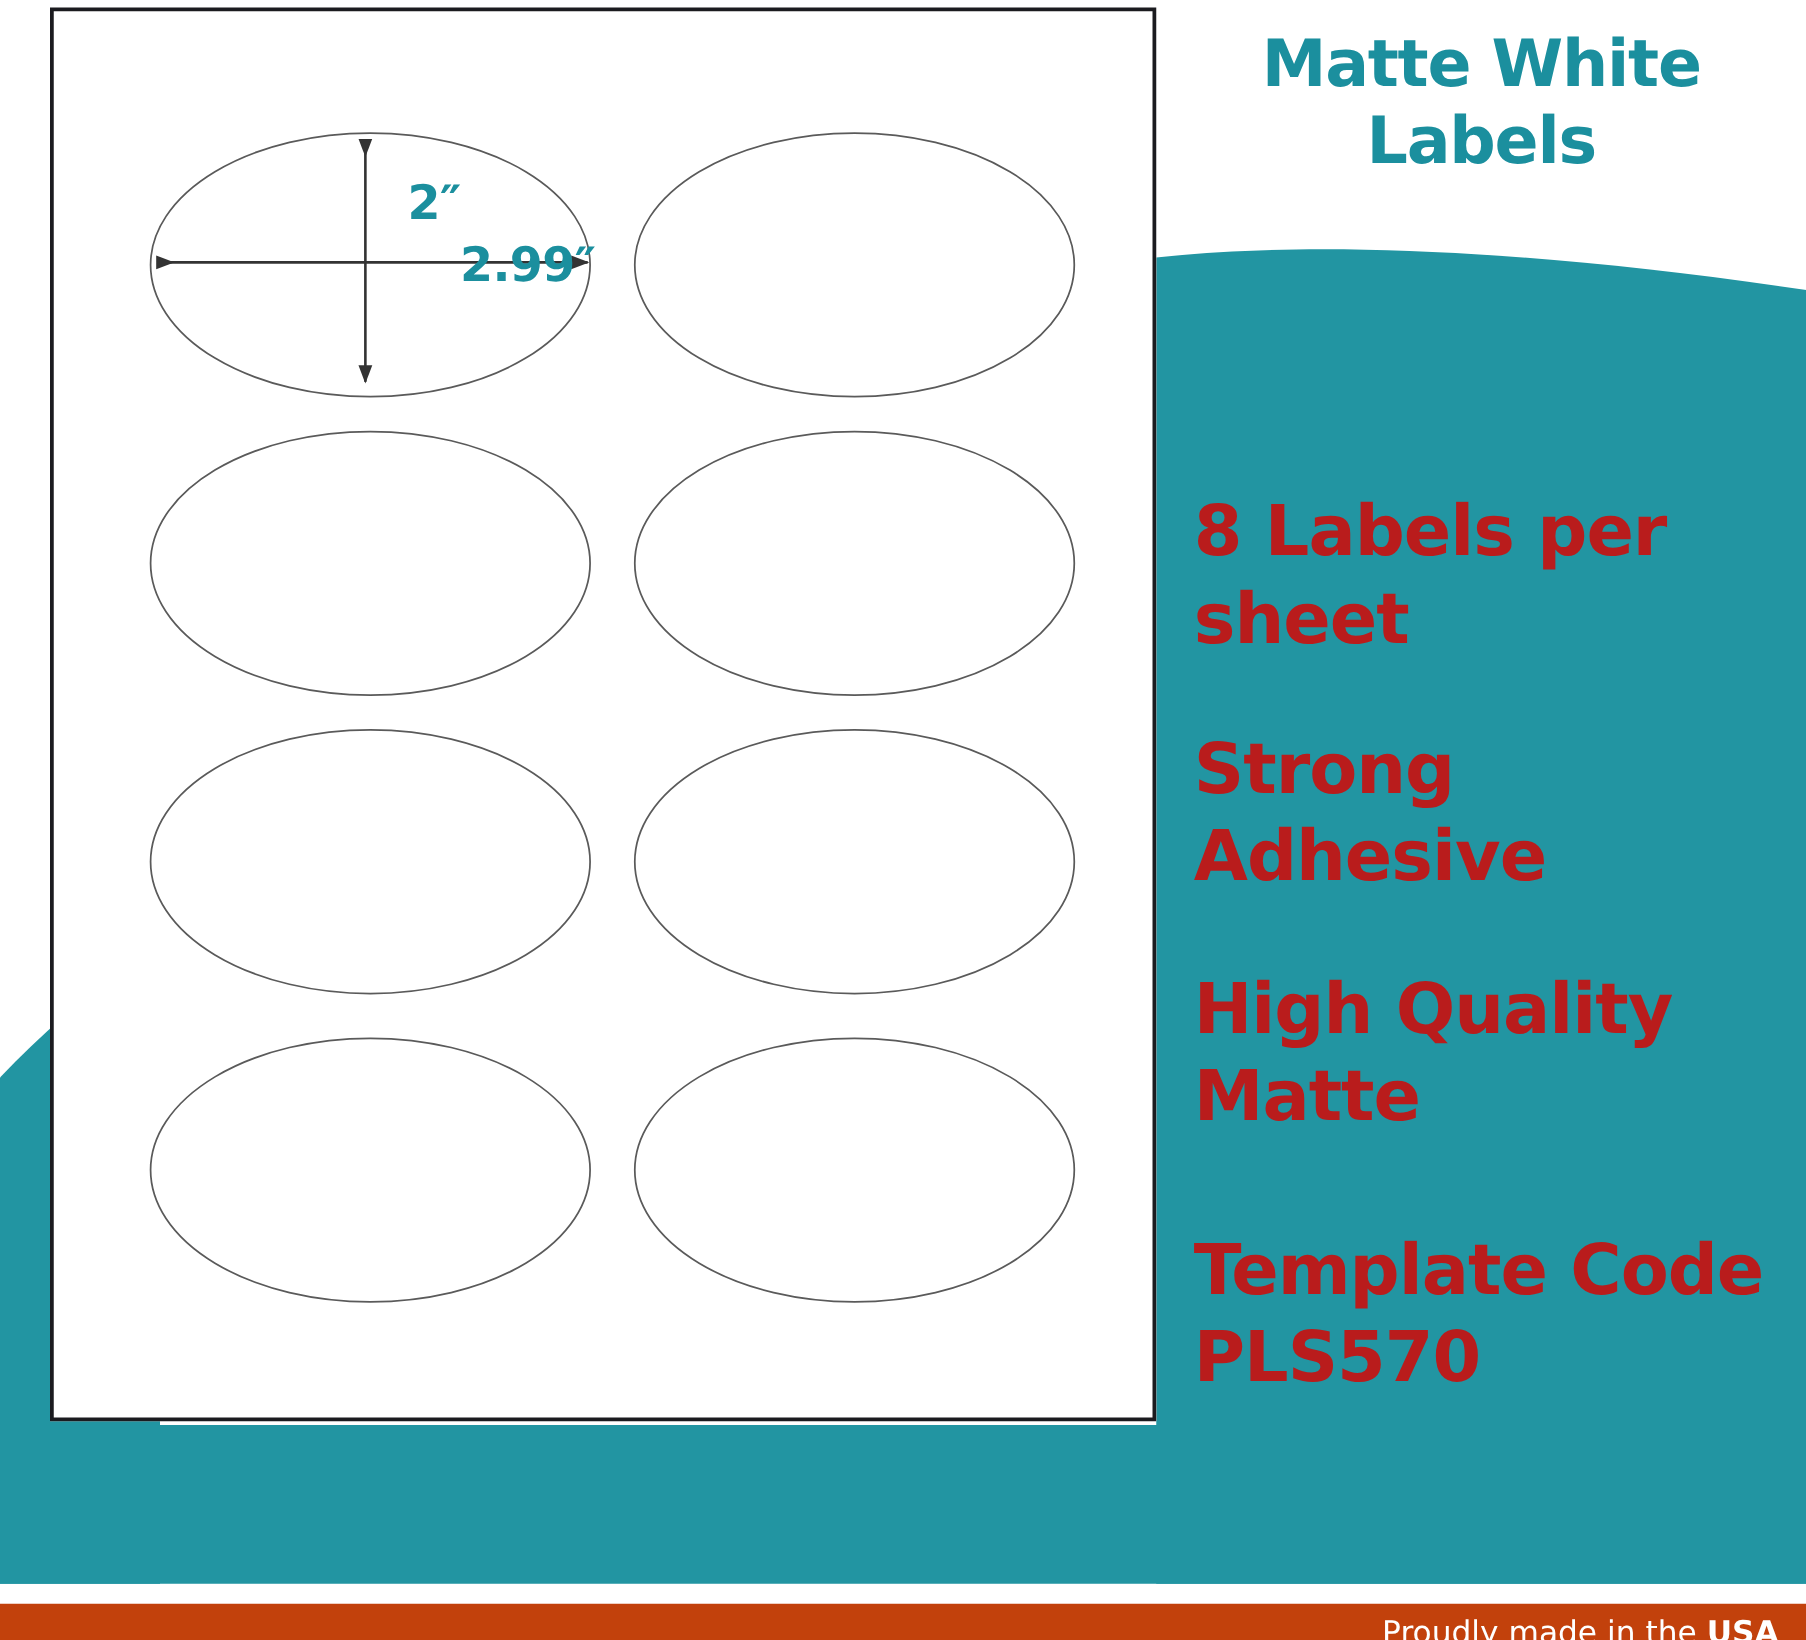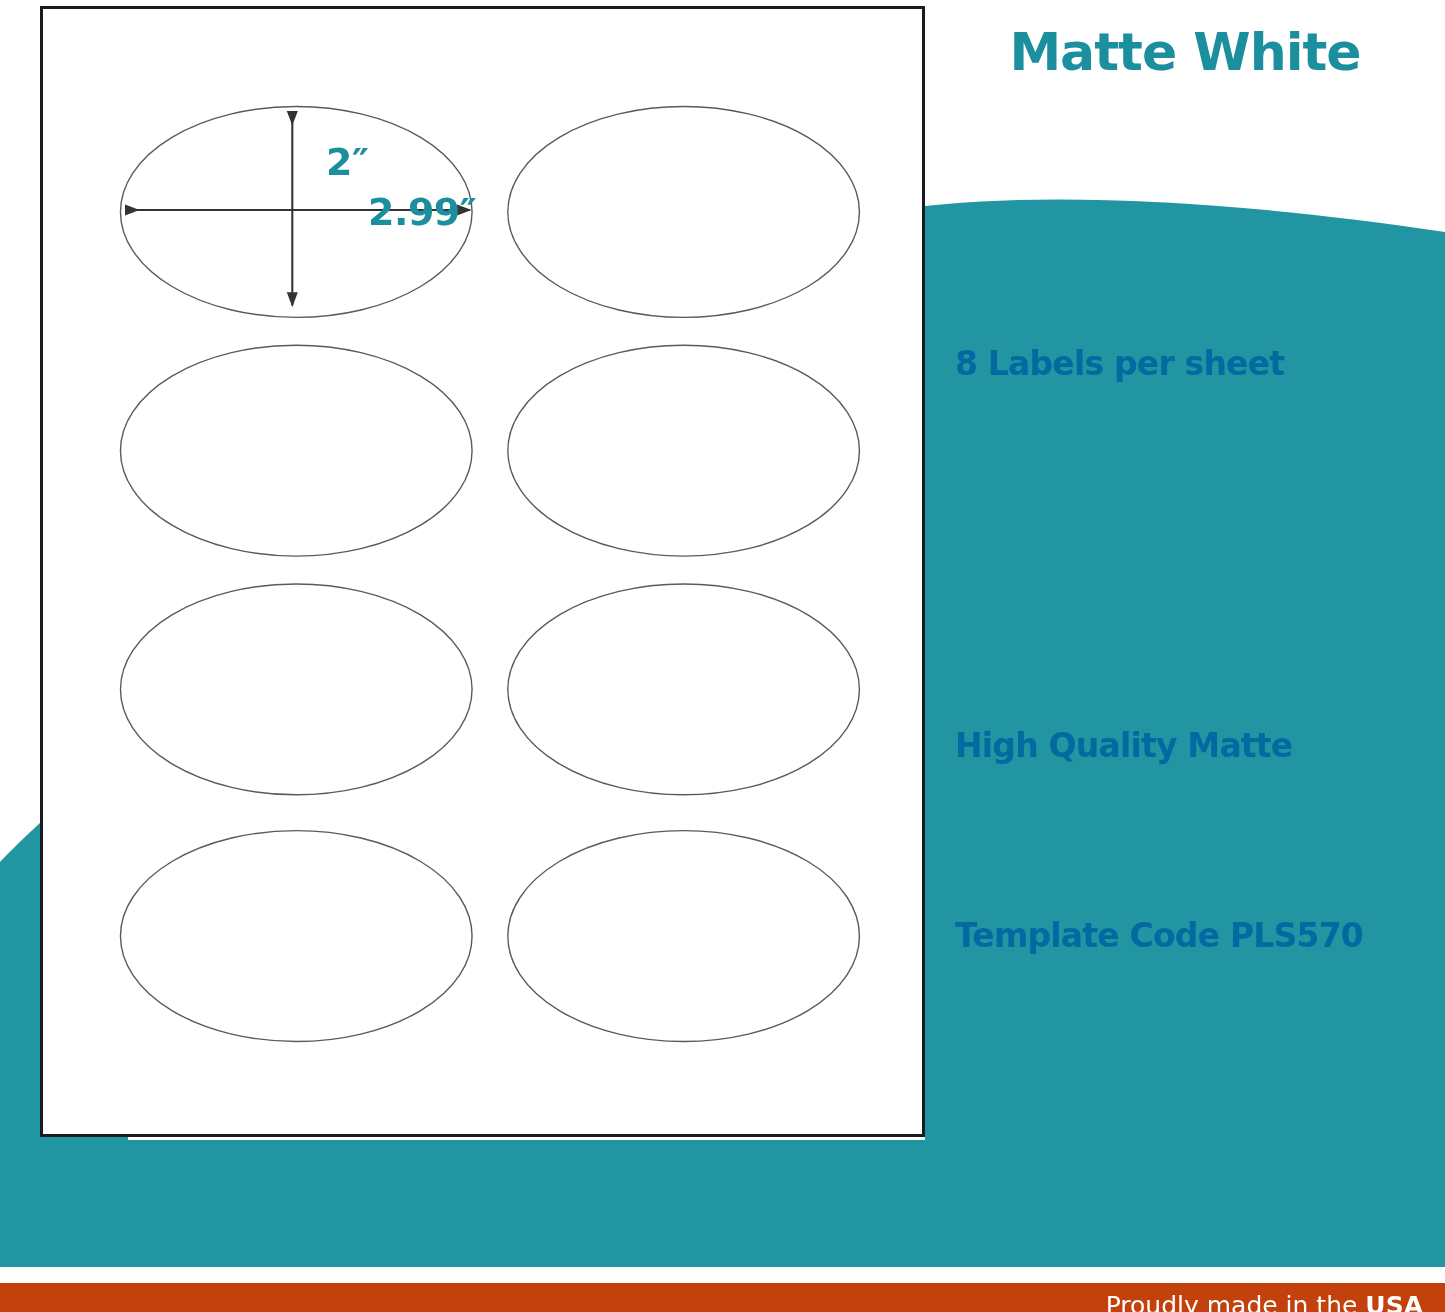--- a/index.html
+++ b/index.html
@@ -78,31 +78,32 @@
     font-family: "DejaVu Sans", sans-serif;
     font-weight: bold;
     font-size: 52px;
     line-height: 1.18;
     letter-spacing: -1px;
   }
   .feature-item {
     position: absolute;
     left: 30px;
     width: 478px;
-    color: #0369a1;
+    color: #b91c1c;
     font-family: "DejaVu Sans", sans-serif;
     font-weight: bold;
-    font-size: 33px;
+    font-size: 56px;
     line-height: 1.25;
     letter-spacing: -0.8px;
+    margin-top: 48px;
   }
   #feature-0 { top: 343px; }
   #feature-1 { top: 533px; }
   #feature-2 { top: 725px; }
-  #feature-3 { top: 915px; }
+  #feature-3 { top: 934px; }
   
   #usa-banner {
     position: absolute;
     left: 0;
     top: 1267px;
     width: 1445px;
     height: 45px;
     background: #c2410c;
     margin-top: 16px;
   }
@@ -164,23 +165,25 @@
       </g>
     </svg>
 
     <span class="dim-text" id="dim-height-label">2″</span>
     <span class="dim-text" id="dim-width-label">2.99″</span>
   </div>
 
   <div id="info-panel">
     <div id="product-title">
       <div>Matte White</div>
+      <div>Labels</div>
     </div>
 
     <div class="feature-item" id="feature-0">8 Labels per sheet</div>
+    <div class="feature-item" id="feature-1">Strong Adhesive</div>
     <div class="feature-item" id="feature-2">High Quality Matte</div>
     <div class="feature-item" id="feature-3">Template Code PLS570</div>
   </div>
 
   <div id="usa-banner">
     <div id="usa-banner-text"><span>Proudly made in the </span><span id="usa-banner-strong">USA</span></div>
   </div>
 
 </div>
 

